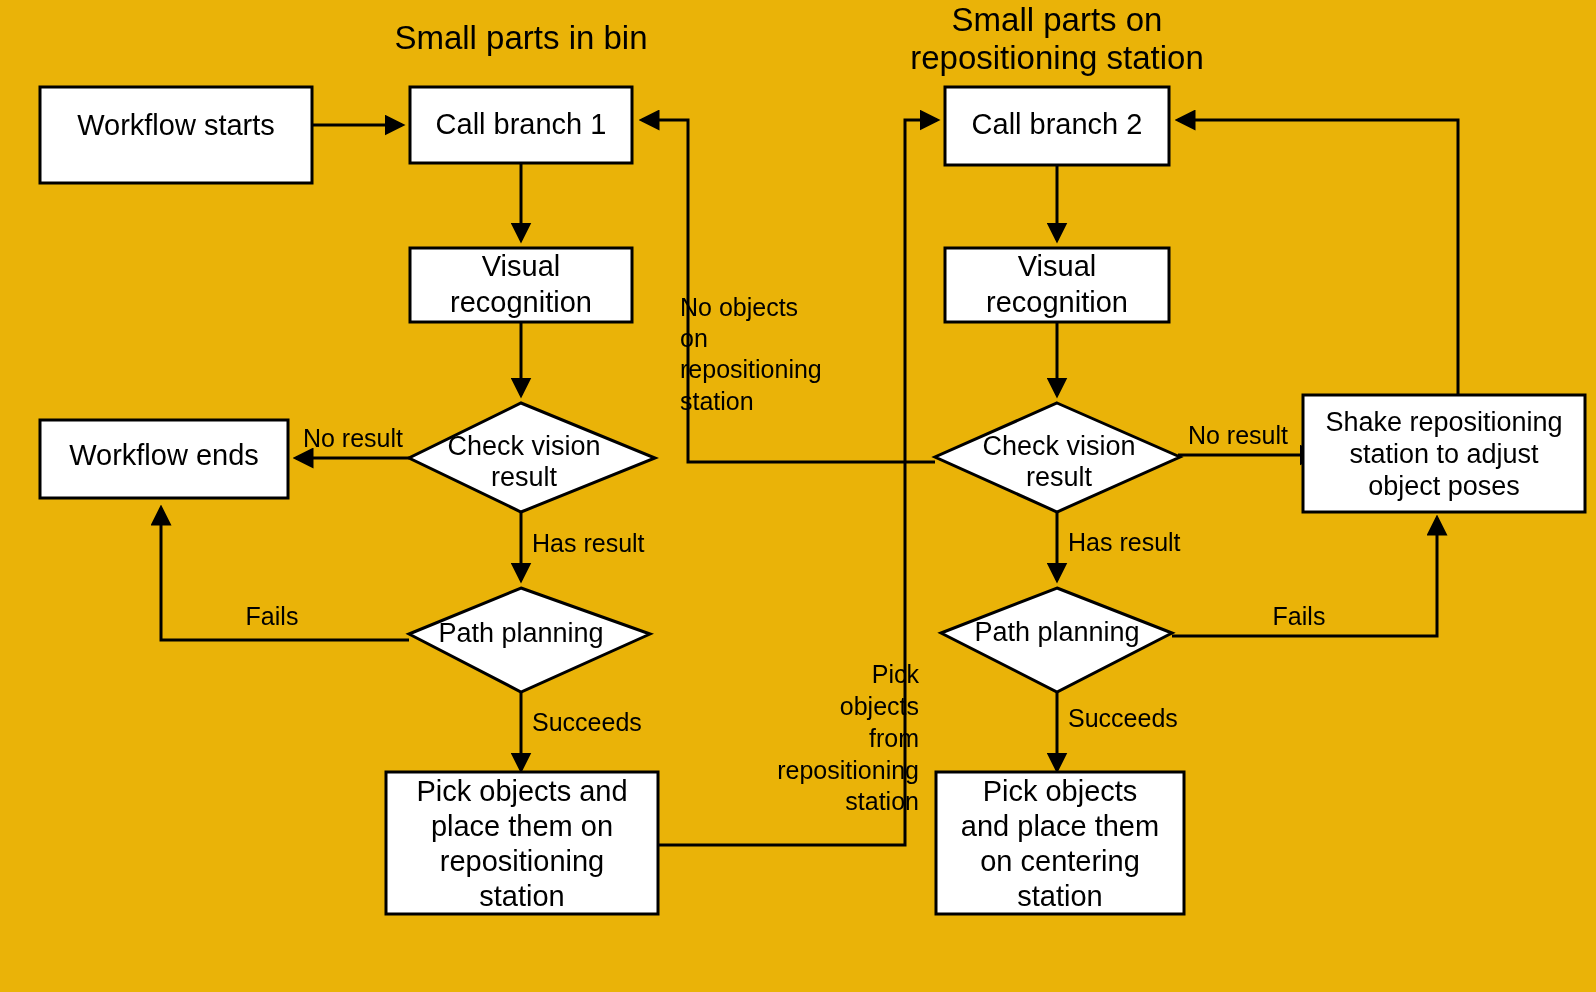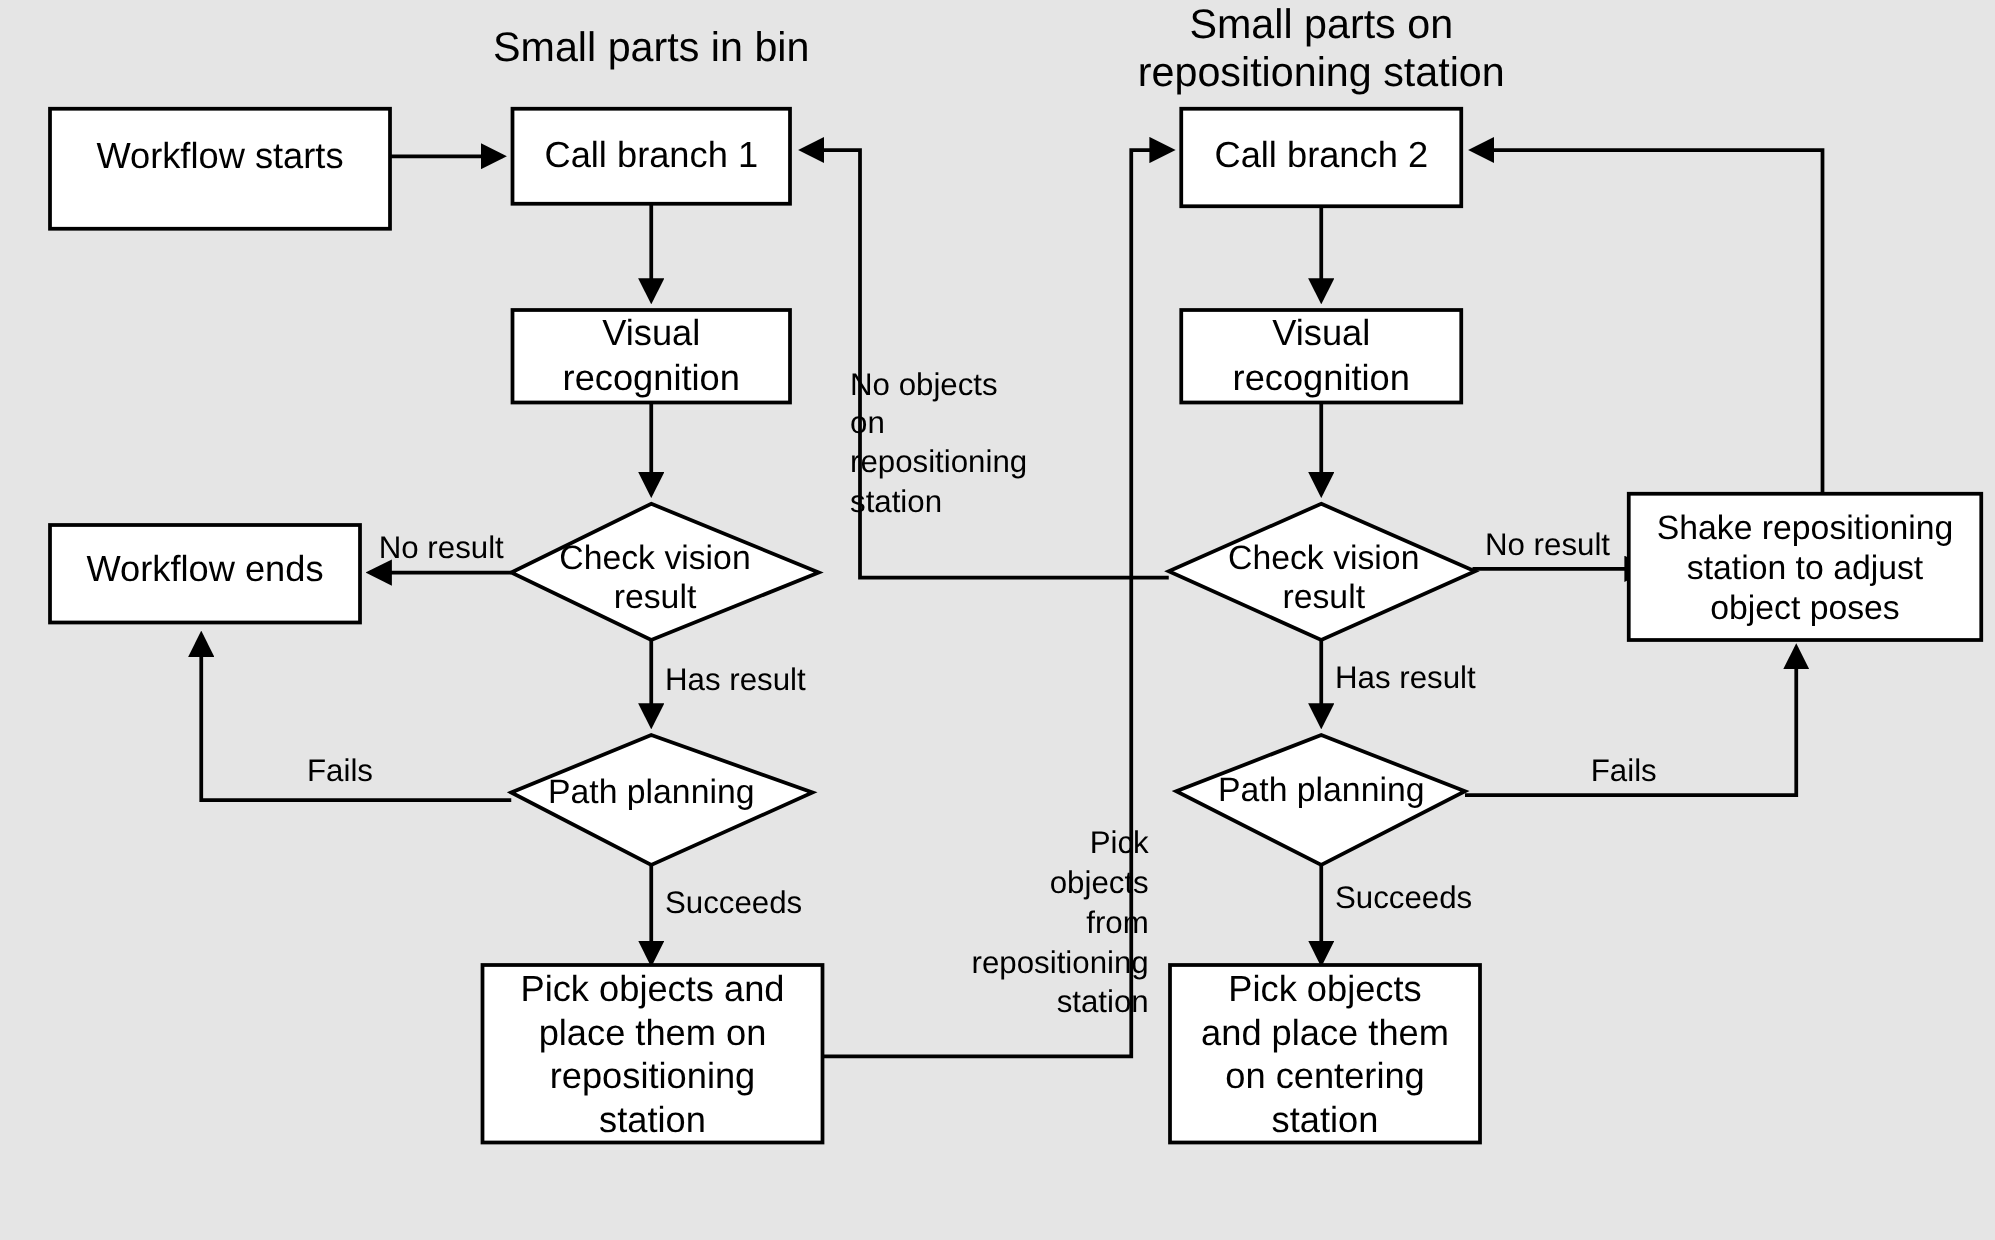--- a/index.html
+++ b/index.html
@@ -4,21 +4,21 @@
 <style>
   html, body {
     margin: 0;
     padding: 0;
     background: #ffffff;
   }
   #canvas {
     position: relative;
     width: 1596px;
     height: 992px;
-    background: #e5e5e5;
+    background: #eab308;
     font-family: "Liberation Sans", sans-serif;
     overflow: hidden;
   }
   svg.flow {
     position: absolute;
     top: 0;
     left: 0;
     width: 1596px;
     height: 992px;
   }

